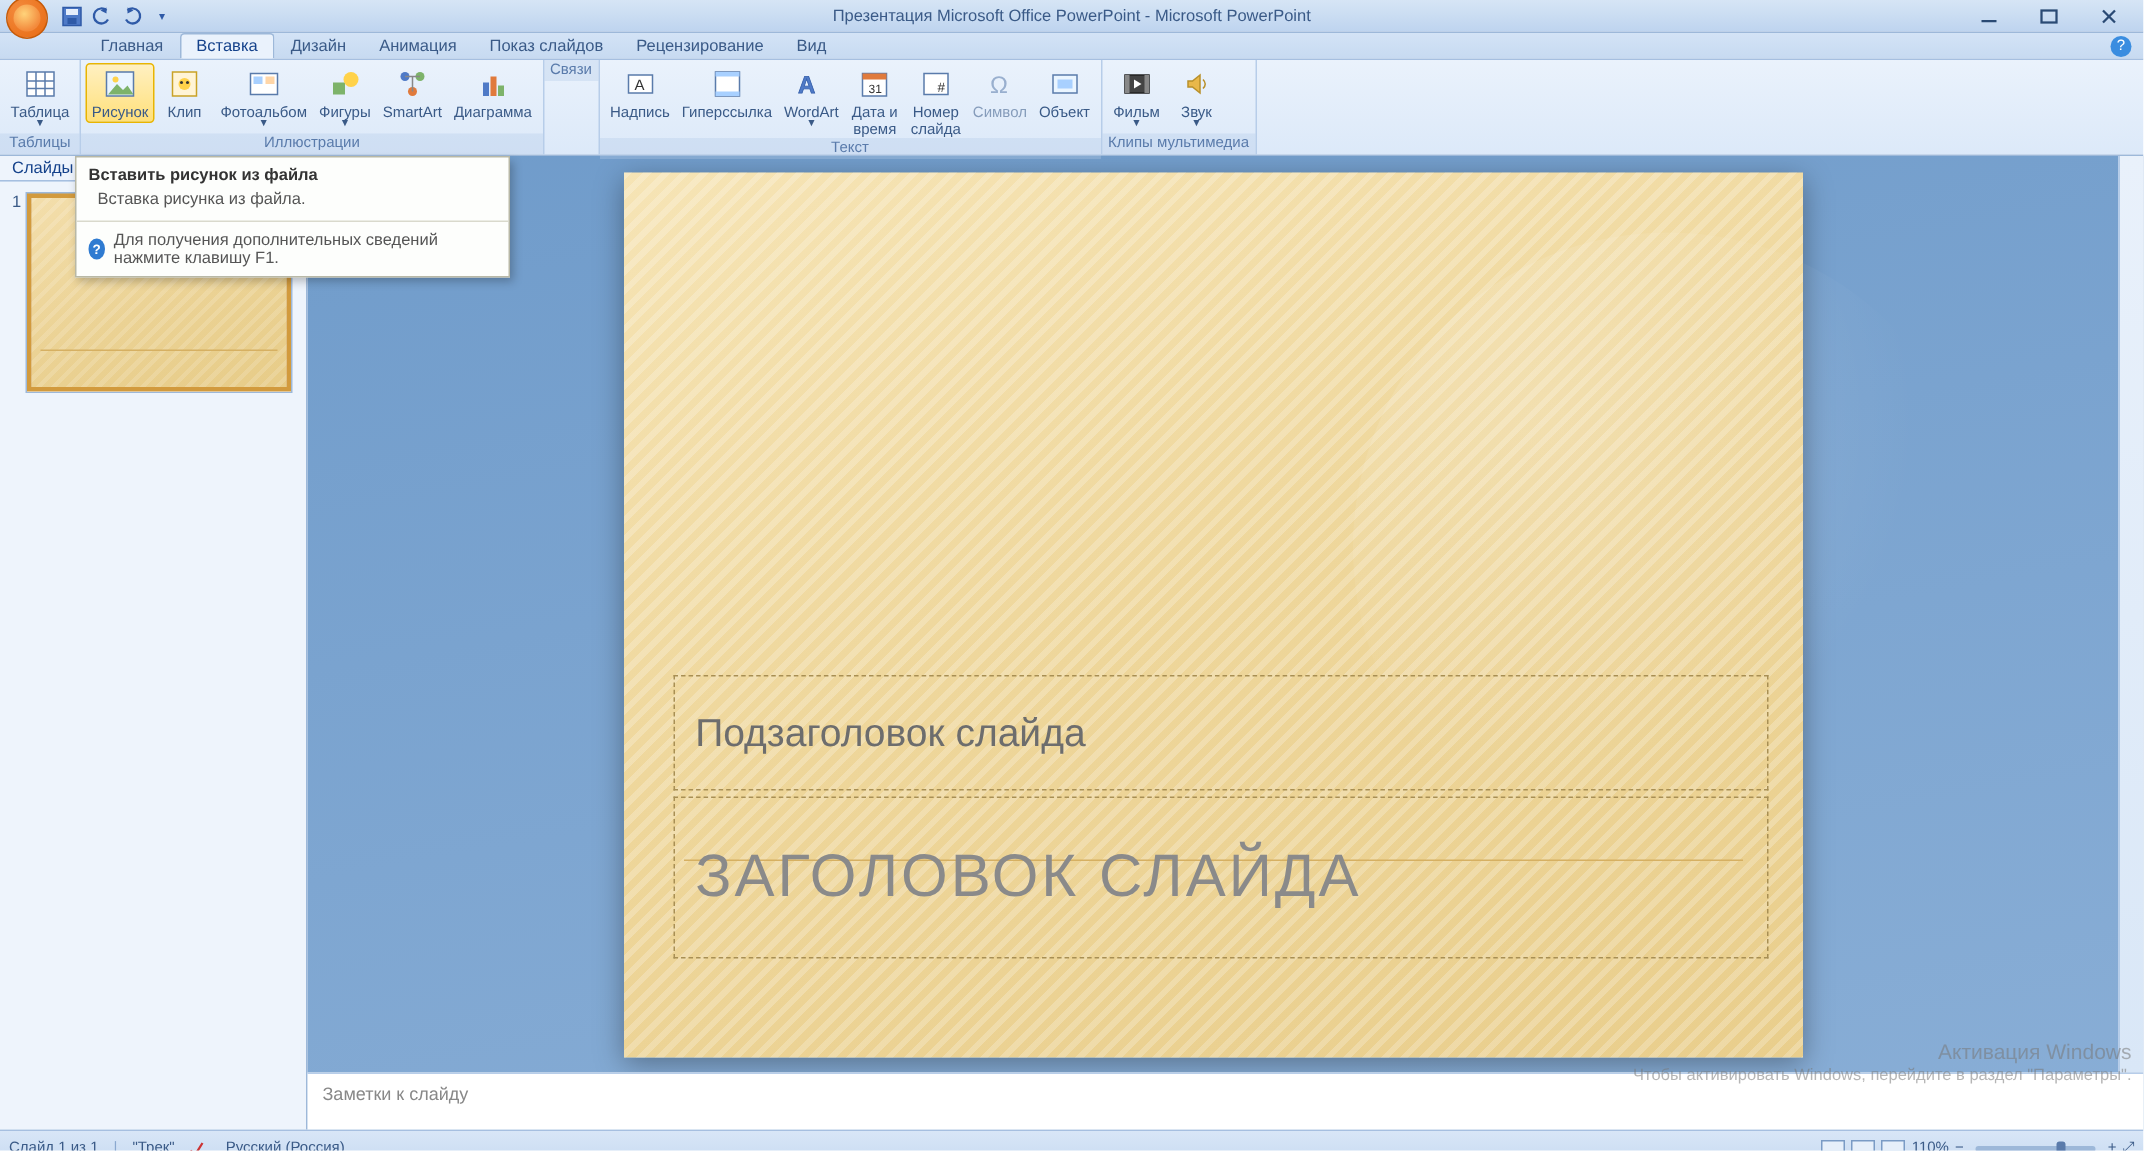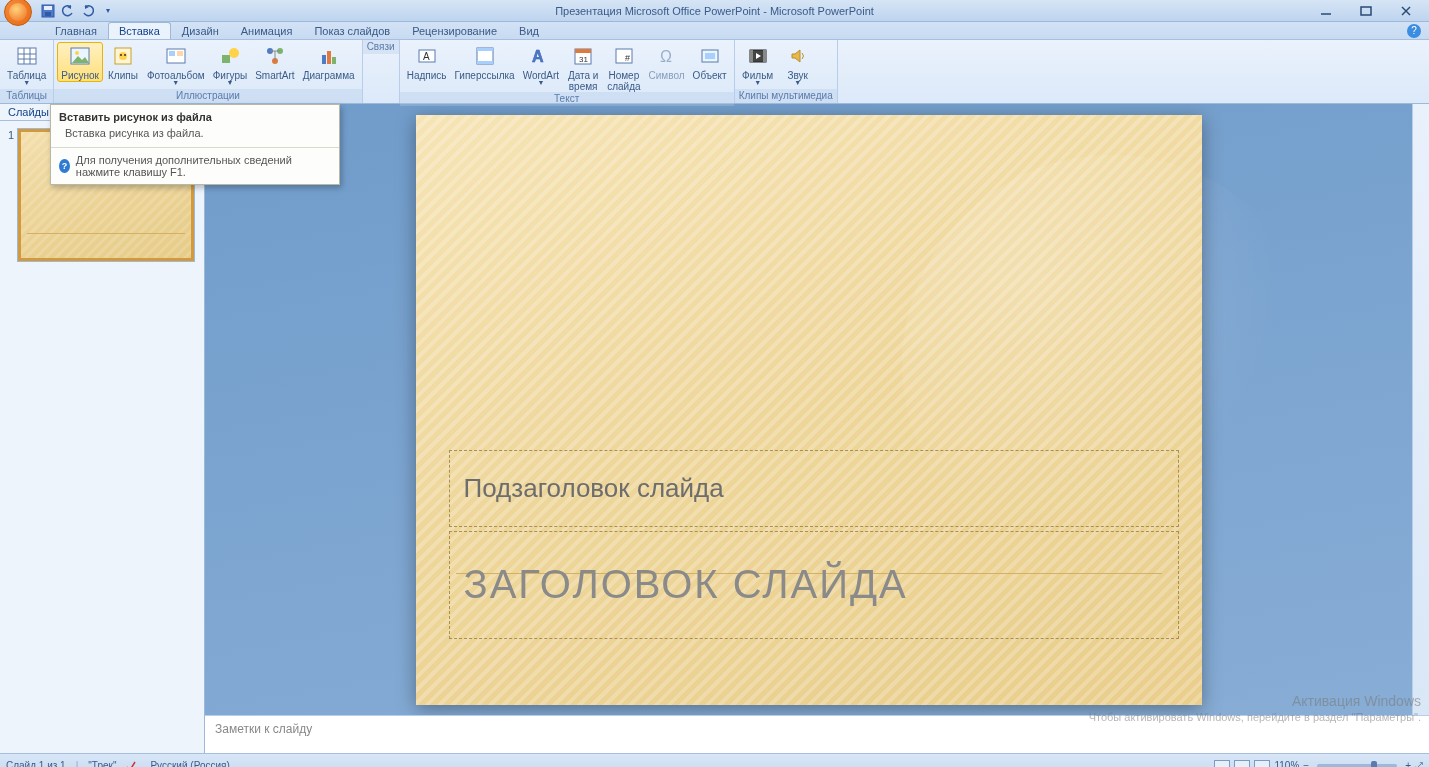--- a/index.html
+++ b/index.html
@@ -7,21 +7,21 @@
   
   .titlebar { height:22px; background:linear-gradient(#d6e5f5,#bed4ef); display:flex; align-items:center; position:relative; border-bottom:1px solid #9db8d9; }
   .office-btn { width:28px; height:28px; margin:2px 2px 0 4px; background:radial-gradient(circle at 30% 30%, #f38a3c, #e86a12); border-radius:50%; border:1px solid #c55a09; position:relative; z-index:5;}
   .office-btn::after{content:"";position:absolute;inset:4px;border-radius:50%;background:radial-gradient(circle at 40% 35%,#ffd37a,#f38a3c 70%);}
   .qat { display:flex; align-items:center; gap:4px; margin-left:6px; }
   .qat-item { width:16px; height:16px; display:flex; align-items:center; justify-content:center; }
   .title-text { position:absolute; left:0; right:0; text-align:center; font-size:11px; color:#3a5a87; pointer-events:none;}
   .win-controls { margin-left:auto; display:flex; gap:14px; padding-right:10px; }
   .win-btn { width:26px; height:16px; display:flex; align-items:center; justify-content:center; color:#2a4a74; font-weight:bold; }
   
-  .tabrow { height:18px; background:linear-gradient(#d3e3f6,#c7daf1); display:flex; align-items:flex-end; padding-left:44px; border-bottom:1px solid #a6bfe0; }
+  .tabrow { height:18px; background:linear-gradient(#d3e3f6,#c7daf1); display:flex; align-items:flex-end; padding-left:56px; border-bottom:1px solid #a6bfe0; }
   .tab { padding:2px 10px 2px 10px; font-size:11px; color:#3a5a87; cursor:default; border:1px solid transparent; border-bottom:none; }
   .tab.active { background:#eaf2fc; border-color:#9db8d9; border-top-left-radius:3px; border-top-right-radius:3px; color:#15428b;}
   .help-btn { margin-left:auto; margin-right:8px; width:14px; height:14px; border-radius:50%; background:#3a8de0; color:white; font-size:10px; display:flex; align-items:center; justify-content:center; align-self:center;}
   
   .ribbon { height:64px; background:linear-gradient(#eaf2fc,#dce9f9); display:flex; border-bottom:1px solid #9db8d9; }
   .group { display:flex; flex-direction:column; border-right:1px solid #b7cde9; }
   .group-items { display:flex; flex:1; align-items:flex-start; padding:2px 3px 0;}
   .group-label { font-size:10px; color:#5a7bab; text-align:center; padding:1px 4px 2px; background:rgba(180,203,232,0.35); }
   .rbtn { display:flex; flex-direction:column; align-items:center; padding:2px 4px 0; min-width:40px; font-size:10px; color:#3a5a87; text-align:center; line-height:1.1; cursor:default;}
   .rbtn.highlight { background:linear-gradient(#fff0c1,#ffe07a); border:1px solid #e9b500; border-radius:3px; padding:1px 3px 0;}
@@ -167,21 +167,21 @@
         </div>
         <div class="rbtn">
           <div class="ico">
             <svg width="22" height="22">
               <rect x="3" y="3" width="16" height="16" fill="#fff4d6" stroke="#c9a227"></rect>
               <circle cx="11" cy="11" r="4" fill="#ffd24a"></circle>
               <circle cx="9" cy="10" r="1" fill="#333"></circle>
               <circle cx="13" cy="10" r="1" fill="#333"></circle>
             </svg>
           </div>
-          <div style="white-space: pre;">Клипы</div>
+          <div style="white-space: pre;">Клип</div>
         </div>
         <div class="rbtn">
           <div class="ico">
             <svg width="22" height="22">
               <rect x="2" y="4" width="18" height="14" fill="#fff" stroke="#5a7bab"></rect>
               <rect x="4" y="6" width="6" height="5" fill="#a8d0ff"></rect>
               <rect x="12" y="6" width="6" height="5" fill="#ffd6a8"></rect>
             </svg>
           </div>
           <div style="white-space: pre;">Фотоальбом</div>

